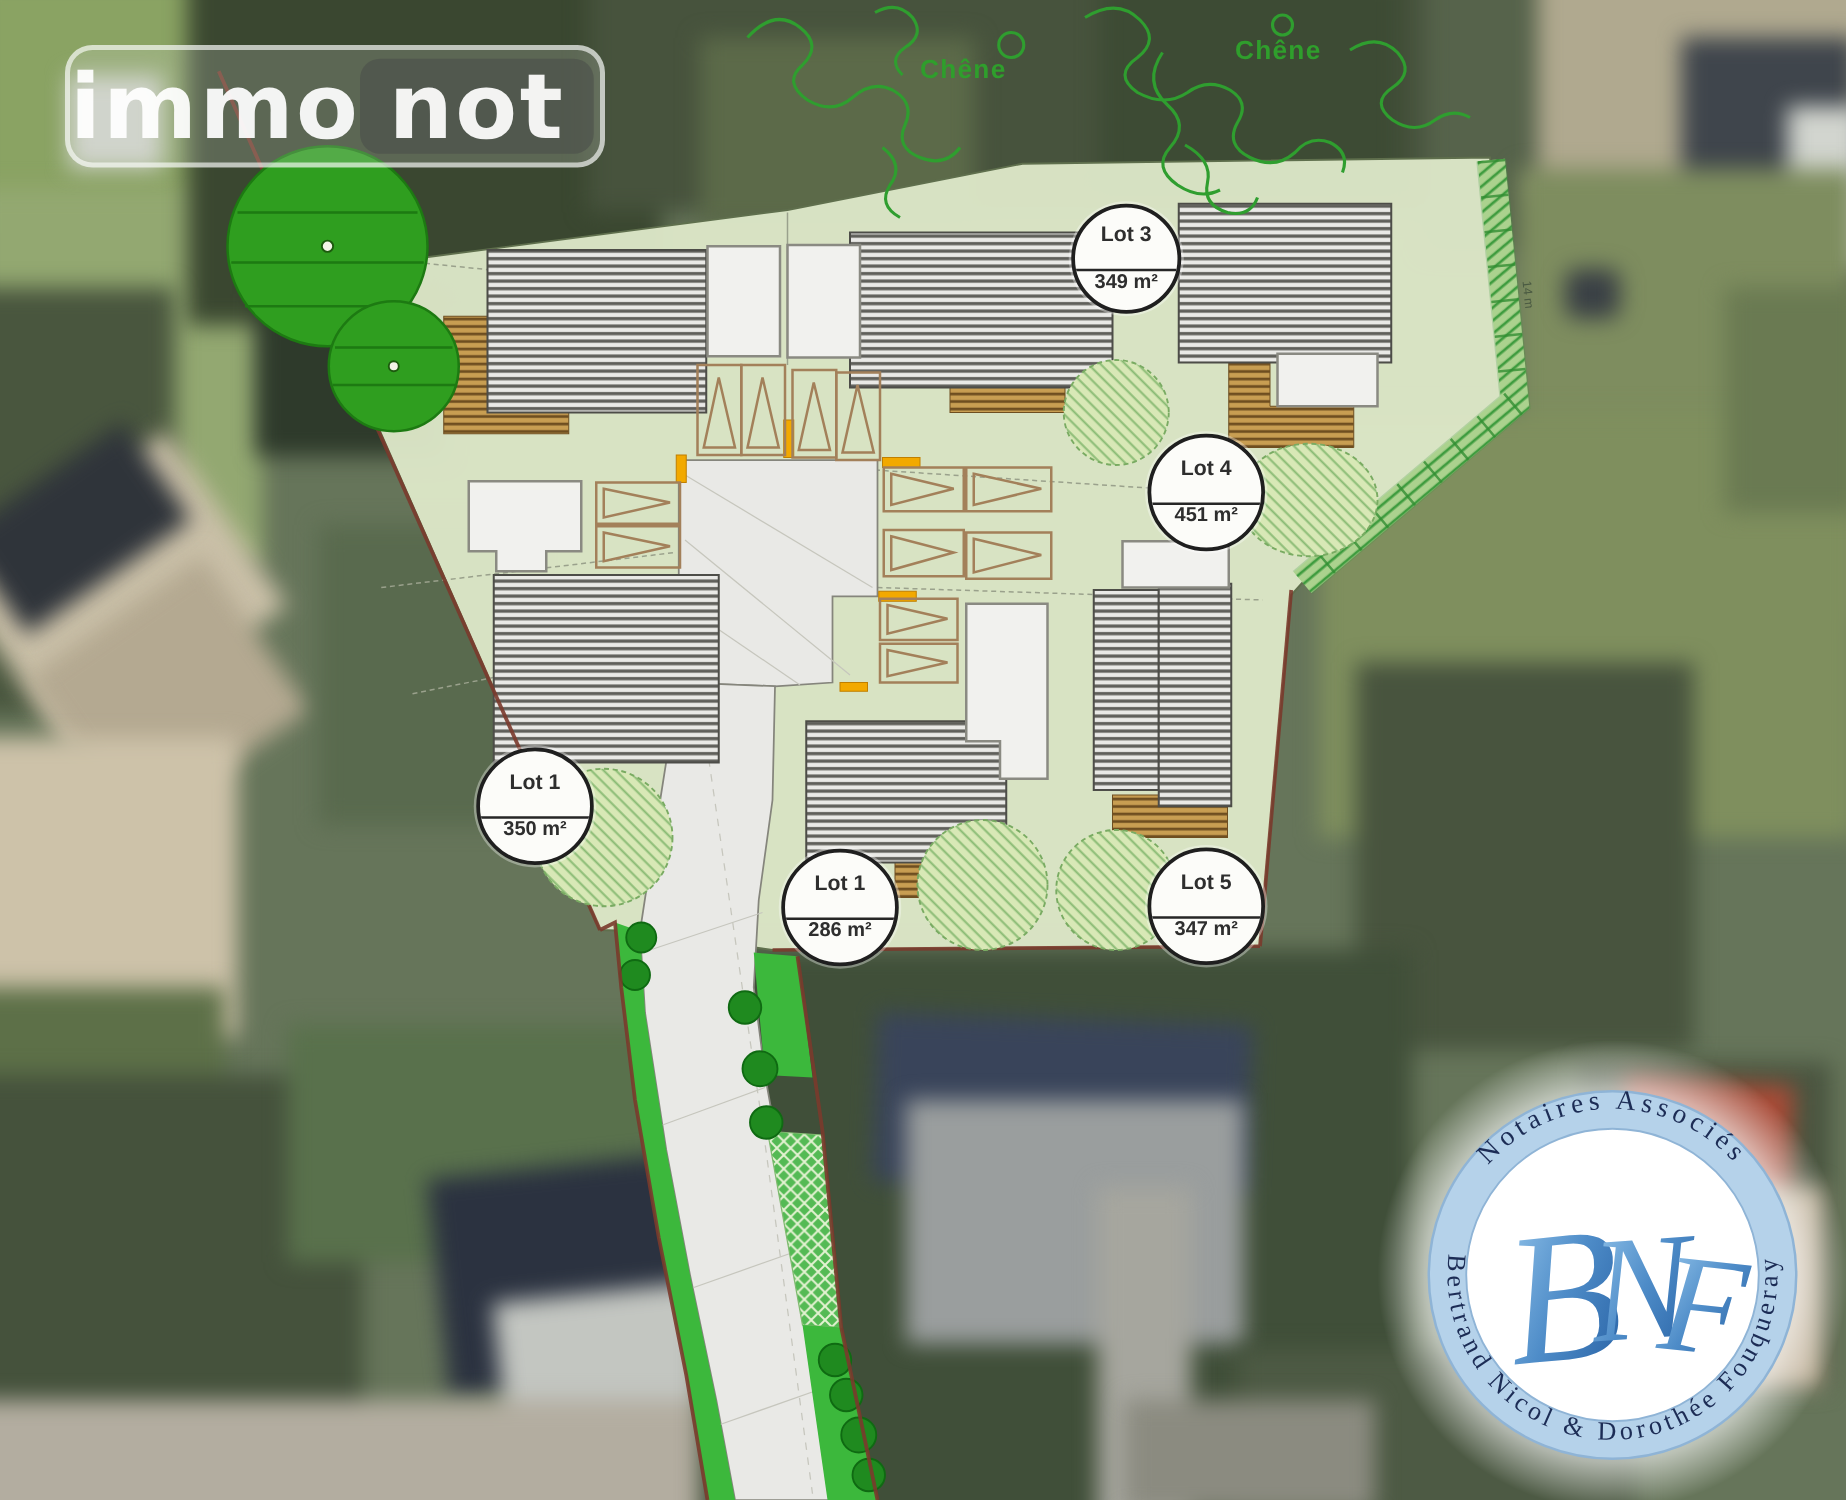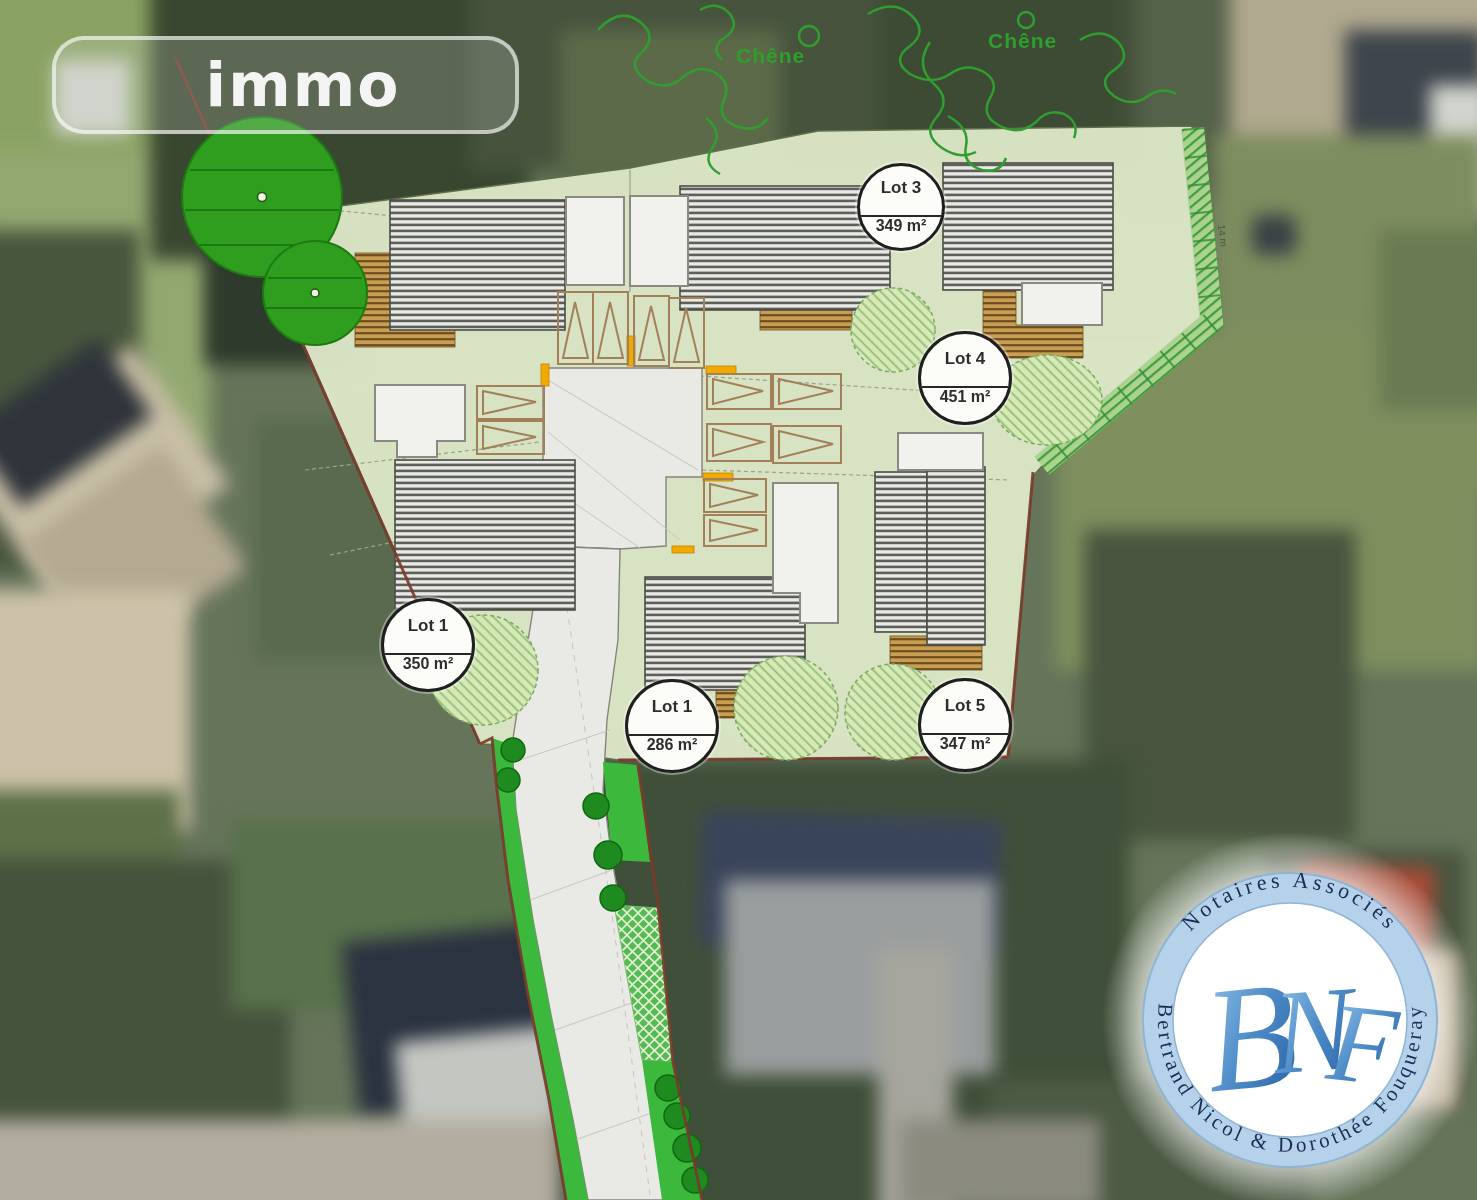--- a/index.html
+++ b/index.html
@@ -11,32 +11,32 @@
   .lot-badge{position:absolute;z-index:10;width:88px;height:88px;background:#fcfcf9;
      border:3px solid #1f1f1f;border-radius:50%;display:flex;flex-direction:column;
      overflow:hidden;color:#2e2e2e;box-shadow:0 0 0 2px rgba(255,255,255,.35);}
   .lot-badge .name{flex:1;display:flex;align-items:flex-end;justify-content:center;
      padding-bottom:17px;font-weight:700;font-size:17px;border-bottom:2px solid #262626;}
   .lot-badge .area{flex:1;display:flex;align-items:flex-start;justify-content:center;
      padding-top:0;font-size:16px;font-weight:600;}
   .badge-lot1{left:381px;top:598px;}
   .badge-lot2{left:453px;top:308px;}
   .badge-lot3{left:857px;top:163px;width:82px;height:82px;}
-  .badge-lot4{left:918px;top:331px;}
+  .badge-lot4{left:918px;top:347px;}
   .badge-lot5{left:918px;top:678px;}
   .badge-lot6{left:625px;top:679px;}
   
   .chene{position:absolute;z-index:9;color:#2f9e2c;font-size:21px;font-weight:600;letter-spacing:1px;}
   .chene-left{left:736px;top:44px;}
   .chene-right{left:988px;top:29px;}
   
   .immonot{position:absolute;z-index:12;left:52px;top:36px;width:424px;height:90px;
-     border:4px solid rgba(255,255,255,.62);border-radius:32px;background:rgba(215,220,214,.22);
+     border:4px solid rgba(255,255,255,.62);border-radius:22px;background:rgba(215,220,214,.22);
      display:flex;align-items:center;font-family:"DejaVu Sans",sans-serif;font-weight:bold;
-     font-size:60px;color:rgba(255,255,255,.93);padding-left:35px;}
+     font-size:72px;color:rgba(255,255,255,.93);}
   .immonot .immo{flex:1.15;text-align:center;letter-spacing:2px;}
   .immonot .notbox{flex:1;height:76px;margin:3px 5px 3px 0;background:rgba(72,77,73,.55);
      border-radius:16px;display:flex;align-items:center;justify-content:center;letter-spacing:2px;}
 </style>
 </head>
 <body>
 
 <div class="stage">
 
   <div>
@@ -303,15 +303,18 @@
   <div class="lot-badge badge-lot6">
     <div class="name">Lot 1</div>
     <div class="area">286 m²</div>
   </div>
 
   <span class="chene chene-left">Chêne</span>
   <span class="chene chene-right">Chêne</span>
 
   <div class="immonot">
     <span class="immo">immo</span>
+    <span class="notbox">
+      <span>not</span>
+    </span>
   </div>
 
 </div>
 
 </body></html>

